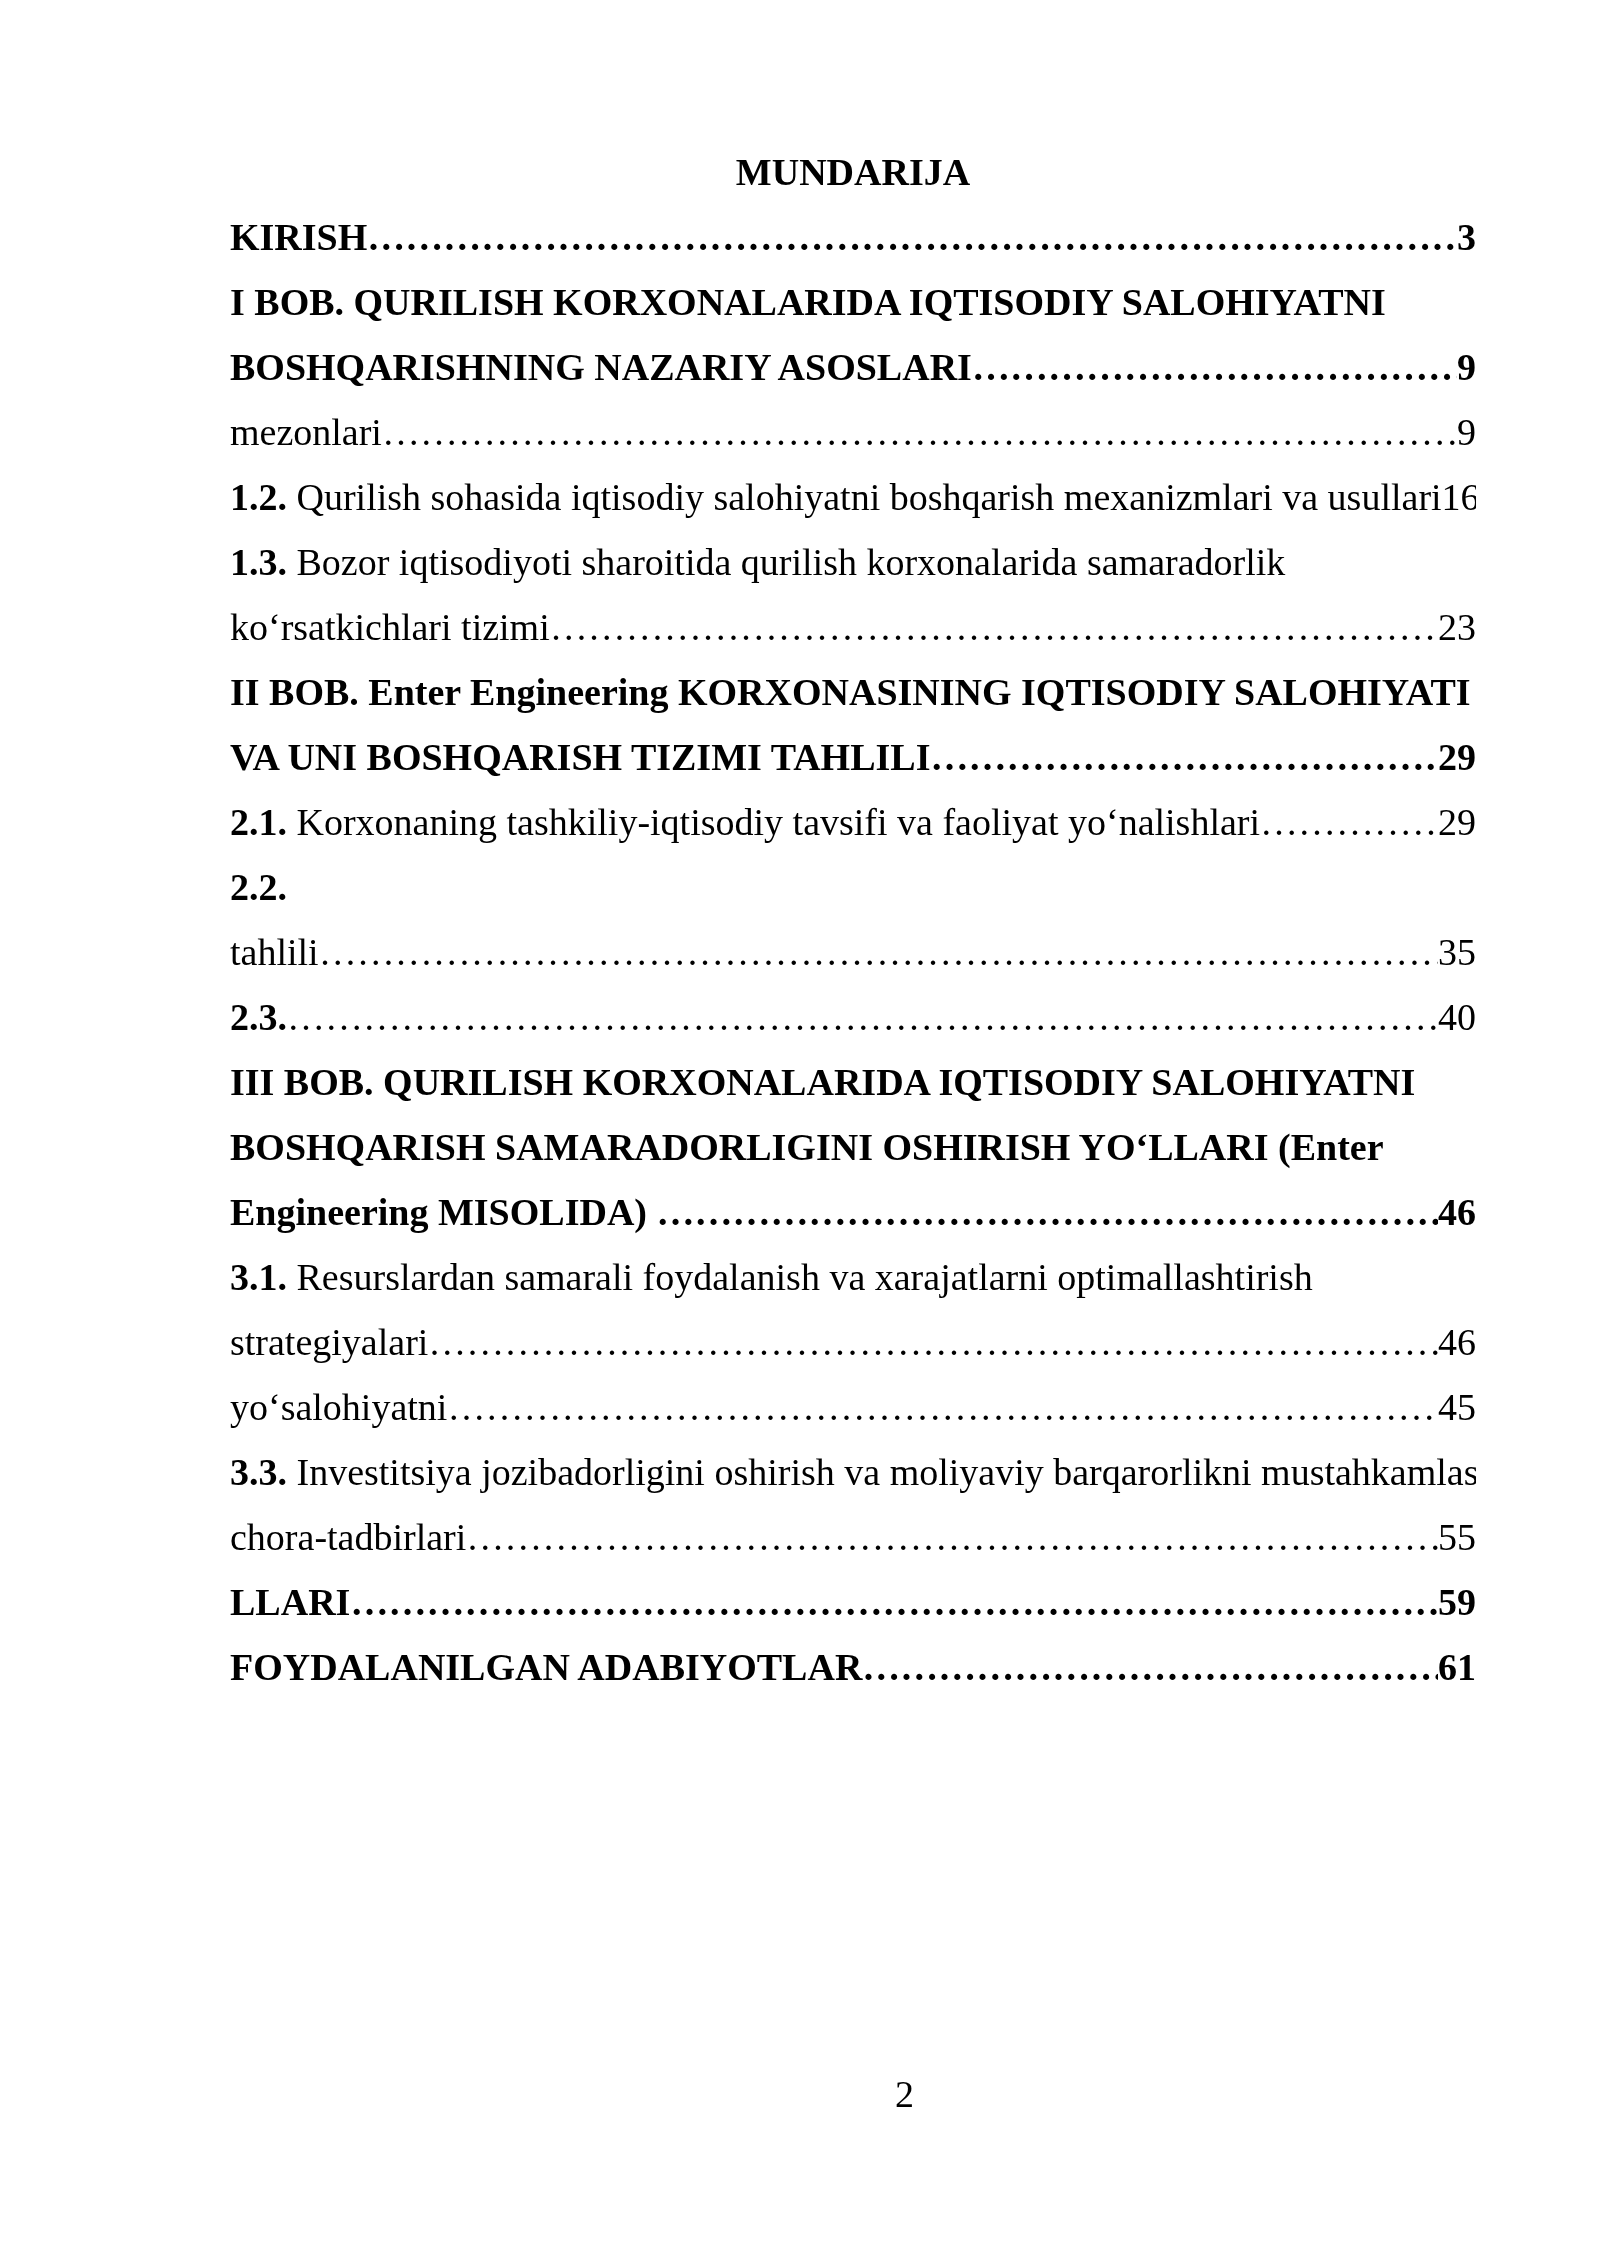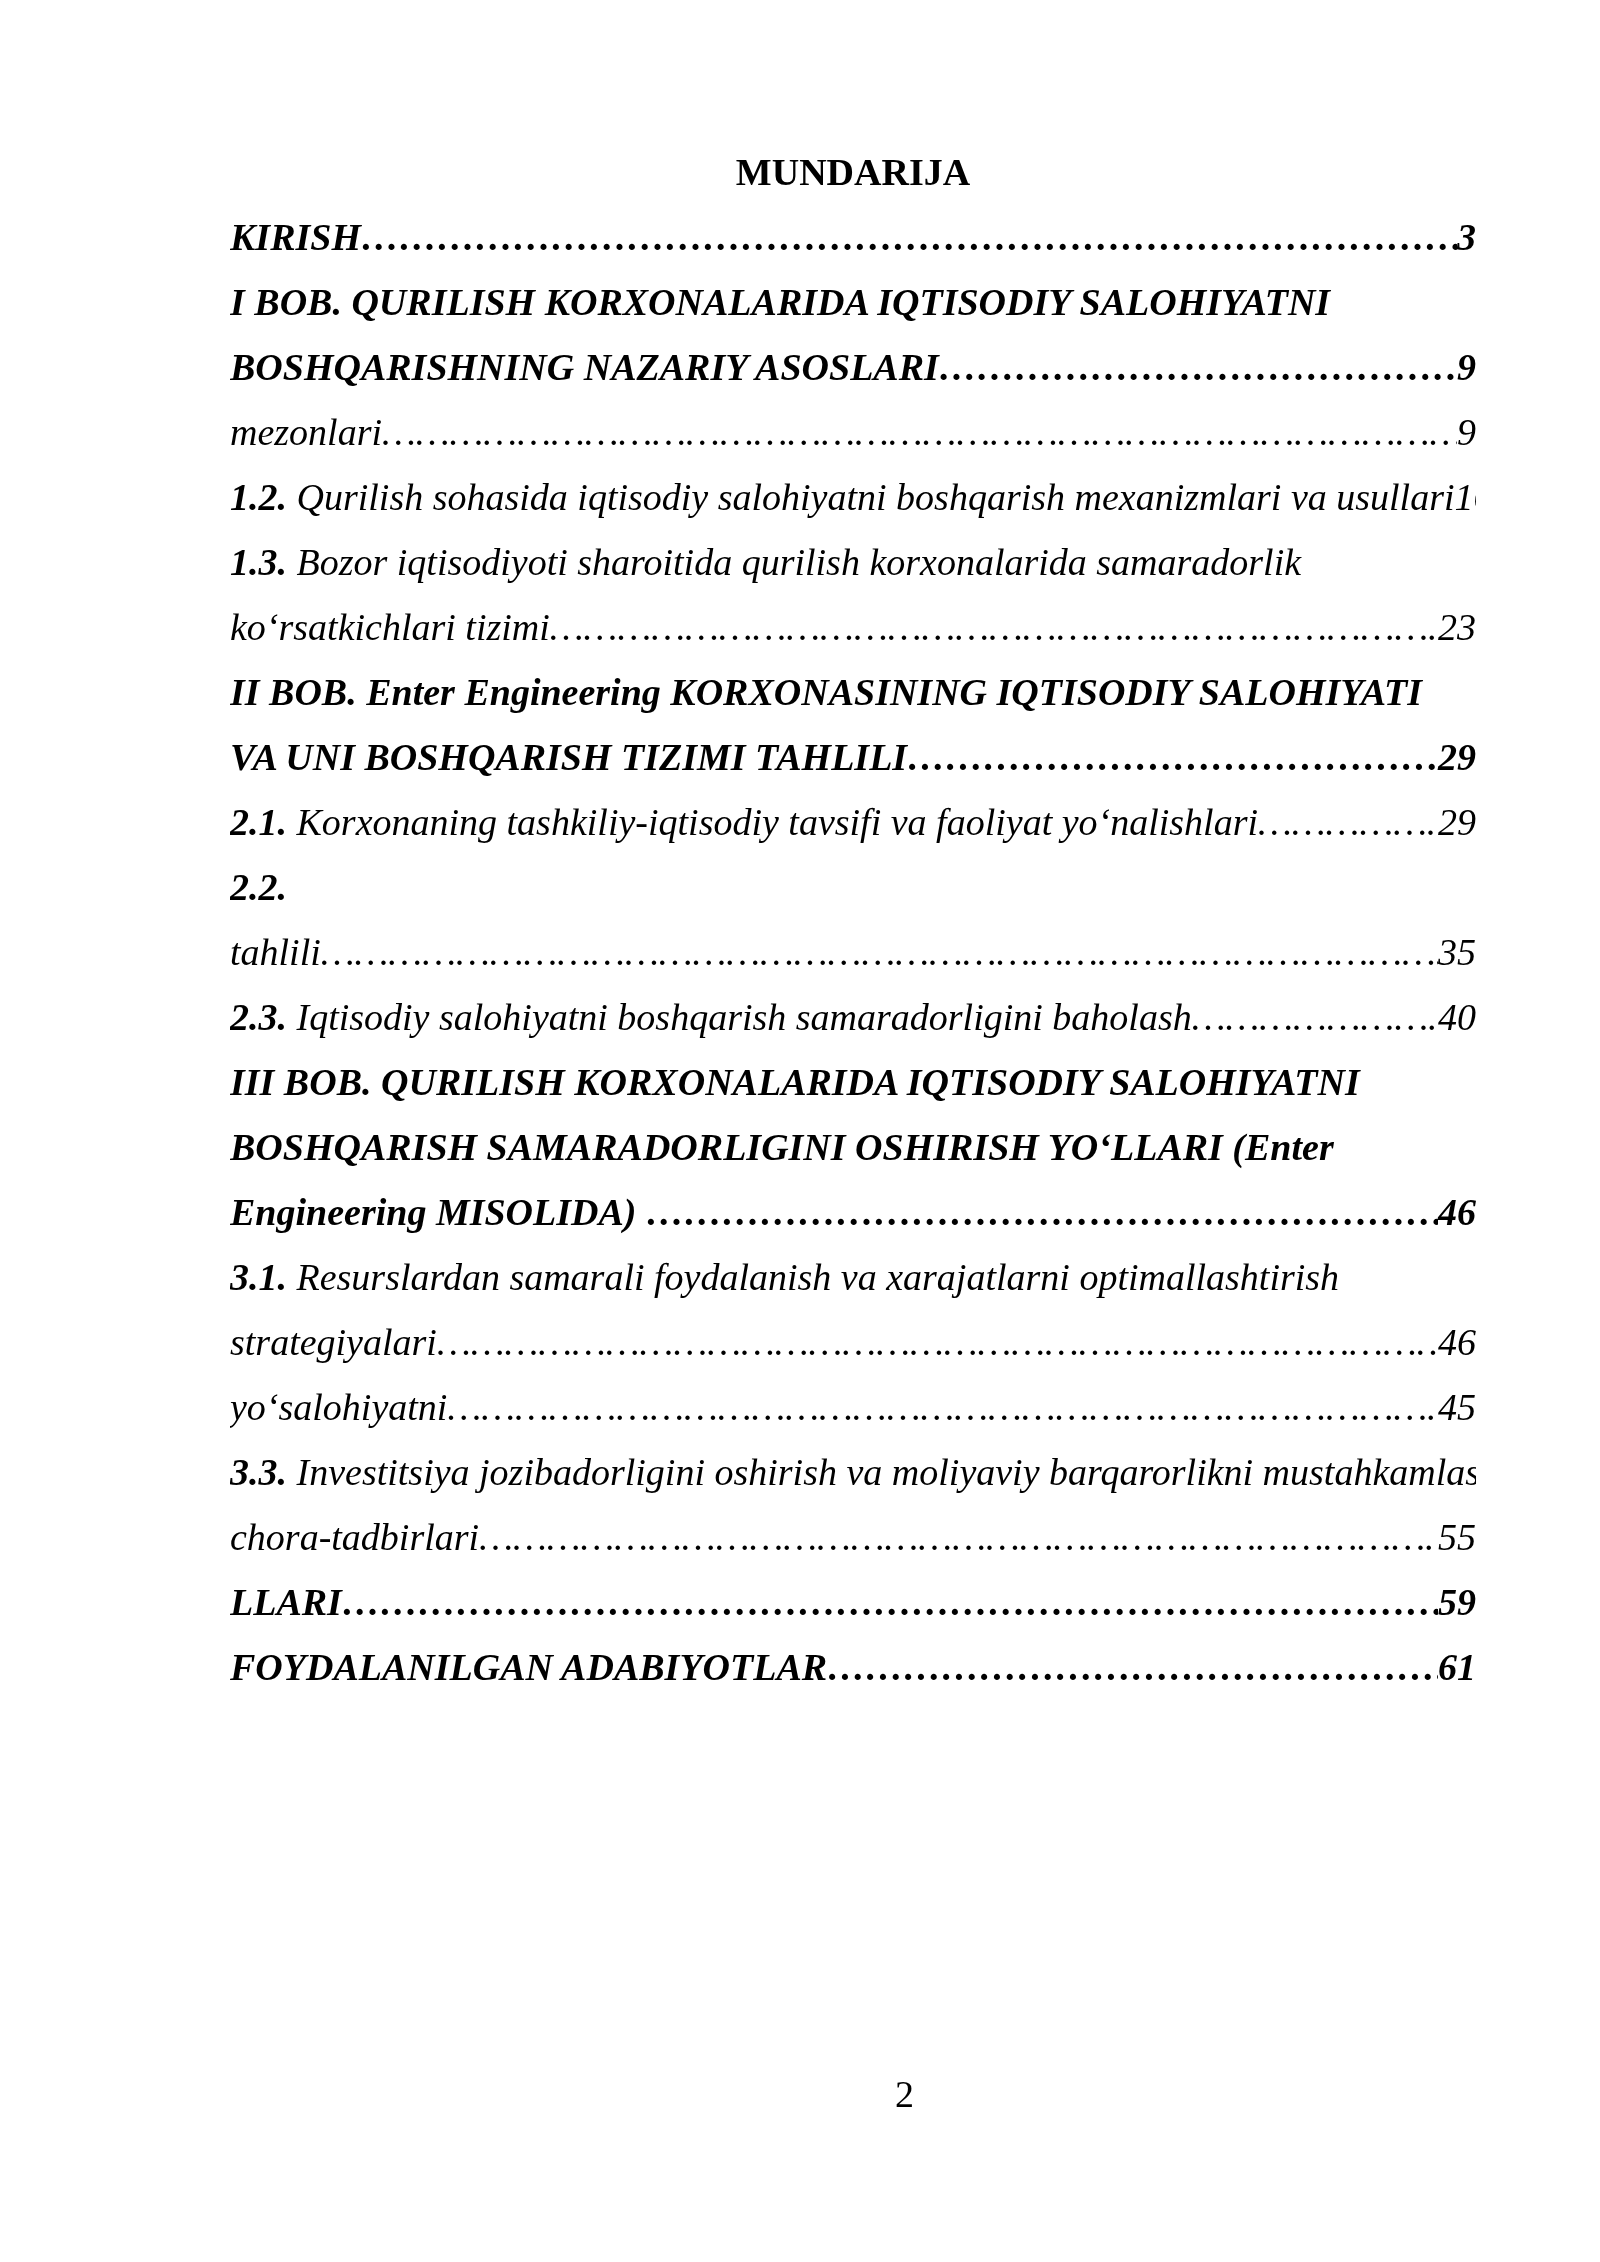--- a/index.html
+++ b/index.html
@@ -38,21 +38,20 @@
     white-space: pre;
   }
   .toc-line {
     display: flex;
     align-items: flex-end;
     height: 65px;
     line-height: 65px;
     font-size: 38px;
     white-space: pre;
     overflow: hidden;
-    font-style: italic;
   }
   .toc-line .b {
     font-weight: 700;
     flex: 0 0 auto;
   }
   .toc-line .r {
     font-weight: 400;
     flex: 0 0 auto;
   }
   .toc-line .leader {
@@ -88,21 +87,21 @@
         <div class="toc-line bold-line"><span class="b">BOSHQARISHNING NAZARIY ASOSLARI</span><span class="leader">……………………………………………………………………………………………………………………………………………………………………………………………………………………</span><span class="pg">9</span></div>
         <div class="toc-line"><span class="r">mezonlari</span><span class="leader">……………………………………………………………………………………………………………………………………………………………………………………………………………………</span><span class="pg">9</span></div>
         <div class="toc-line"><span class="b">1.2.</span><span class="r"> Qurilish sohasida iqtisodiy salohiyatni boshqarish mexanizmlari va usullari</span><span class="leader">……………………………………………………………………………………………………………………………………………………………………………………………………………………</span><span class="pg">16</span></div>
         <div class="toc-line"><span class="b">1.3.</span><span class="r"> Bozor iqtisodiyoti sharoitida qurilish korxonalarida samaradorlik</span></div>
         <div class="toc-line"><span class="r">ko‘rsatkichlari tizimi</span><span class="leader">……………………………………………………………………………………………………………………………………………………………………………………………………………………</span><span class="pg">23</span></div>
         <div class="toc-line bold-line"><span class="b">II BOB. Enter Engineering KORXONASINING IQTISODIY SALOHIYATI</span></div>
         <div class="toc-line bold-line"><span class="b">VA UNI BOSHQARISH TIZIMI TAHLILI</span><span class="leader">……………………………………………………………………………………………………………………………………………………………………………………………………………………</span><span class="pg">29</span></div>
         <div class="toc-line"><span class="b">2.1.</span><span class="r"> Korxonaning tashkiliy-iqtisodiy tavsifi va faoliyat yo‘nalishlari</span><span class="leader">……………………………………………………………………………………………………………………………………………………………………………………………………………………</span><span class="pg">29</span></div>
         <div class="toc-line"><span class="b">2.2.</span></div>
         <div class="toc-line"><span class="r">tahlili</span><span class="leader">……………………………………………………………………………………………………………………………………………………………………………………………………………………</span><span class="pg">35</span></div>
-        <div class="toc-line"><span class="b">2.3.</span><span class="r"> Iqtisodiy salohiyatni boshqarish samaradorligini baholash</span><span class="leader">……………………………………………………………………………………………………………………………………………………………………………………………………………………</span><span class="pg">40</span></div>
+        <div class="toc-line"><span class="b">2.3.</span><span class="leader">……………………………………………………………………………………………………………………………………………………………………………………………………………………</span><span class="pg">40</span></div>
         <div class="toc-line bold-line"><span class="b">III BOB. QURILISH KORXONALARIDA IQTISODIY SALOHIYATNI</span></div>
         <div class="toc-line bold-line"><span class="b">BOSHQARISH SAMARADORLIGINI OSHIRISH YO‘LLARI (Enter</span></div>
         <div class="toc-line bold-line"><span class="b">Engineering MISOLIDA) </span><span class="leader">……………………………………………………………………………………………………………………………………………………………………………………………………………………</span><span class="pg">46</span></div>
         <div class="toc-line"><span class="b">3.1.</span><span class="r"> Resurslardan samarali foydalanish va xarajatlarni optimallashtirish</span></div>
         <div class="toc-line"><span class="r">strategiyalari</span><span class="leader">……………………………………………………………………………………………………………………………………………………………………………………………………………………</span><span class="pg">46</span></div>
         <div class="toc-line"><span class="r">yo‘salohiyatni</span><span class="leader">……………………………………………………………………………………………………………………………………………………………………………………………………………………</span><span class="pg">45</span></div>
         <div class="toc-line"><span class="b">3.3.</span><span class="r"> Investitsiya jozibadorligini oshirish va moliyaviy barqarorlikni mustahkamlash</span></div>
         <div class="toc-line"><span class="r">chora-tadbirlari</span><span class="leader">……………………………………………………………………………………………………………………………………………………………………………………………………………………</span><span class="pg">55</span></div>
         <div class="toc-line bold-line"><span class="b">LLARI</span><span class="leader">……………………………………………………………………………………………………………………………………………………………………………………………………………………</span><span class="pg">59</span></div>
         <div class="toc-line bold-line"><span class="b">FOYDALANILGAN ADABIYOTLAR</span><span class="leader">……………………………………………………………………………………………………………………………………………………………………………………………………………………</span><span class="pg">61</span></div>

